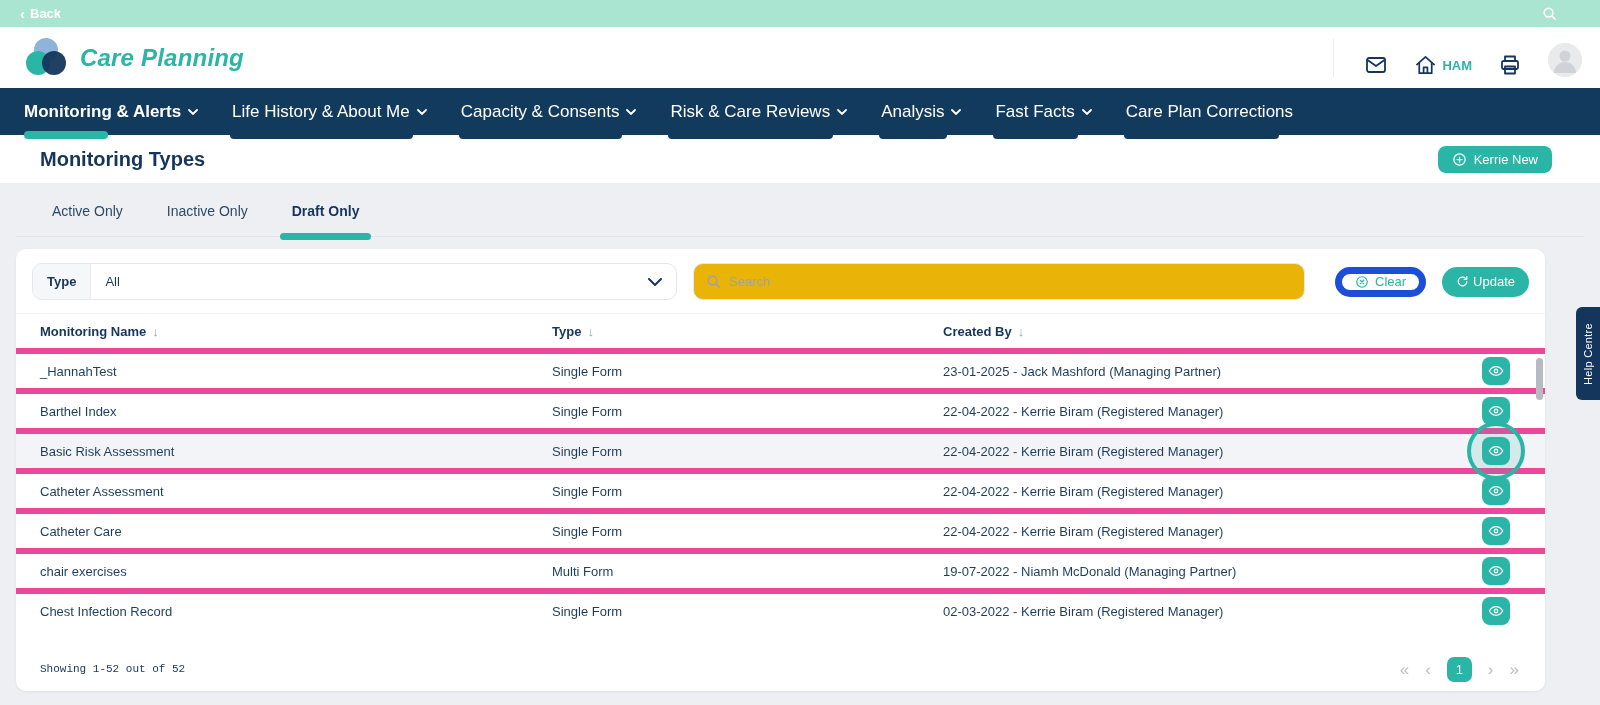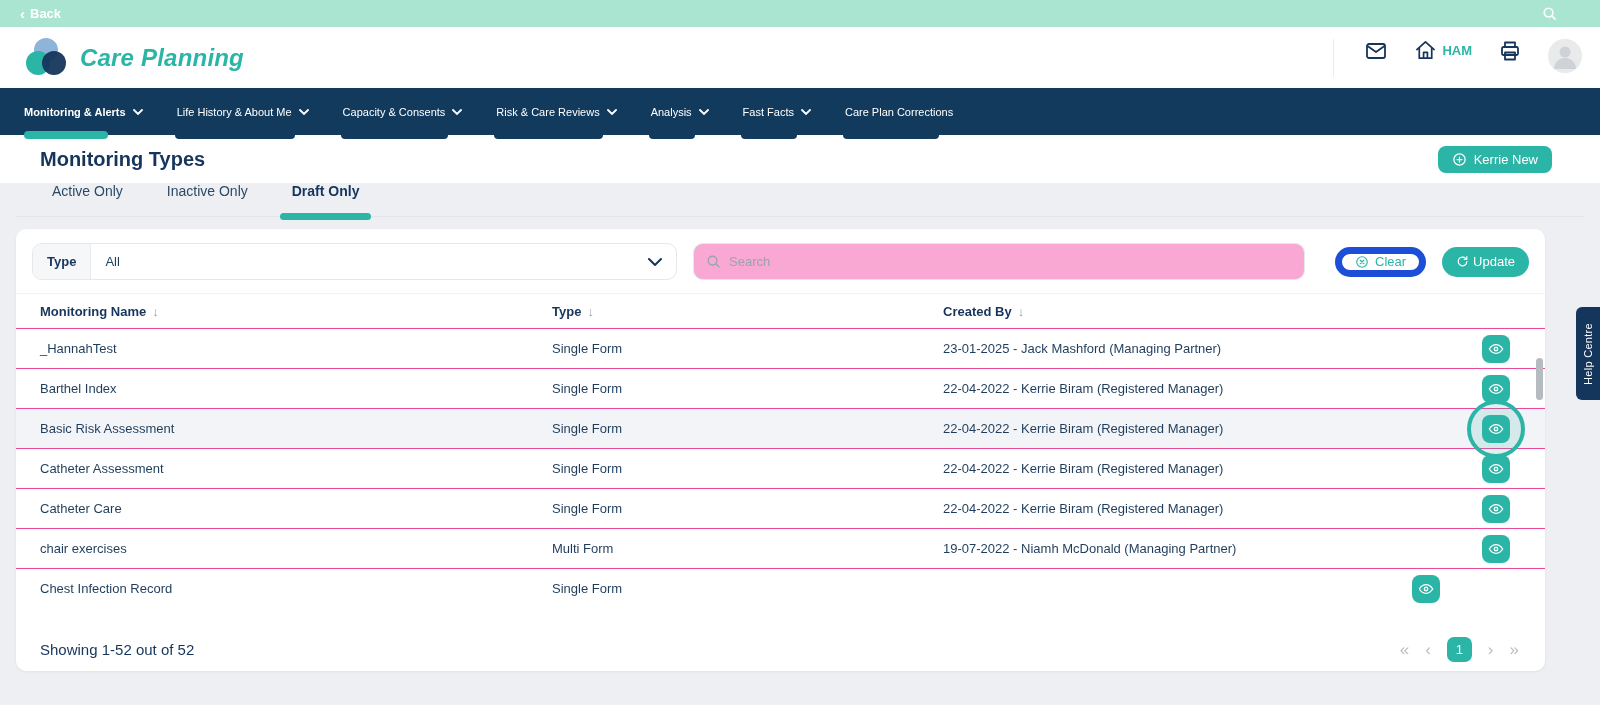--- a/index.html
+++ b/index.html
@@ -25,76 +25,76 @@
   .grid-icon { display:grid; grid-template-columns:repeat(3,4px); grid-template-rows:repeat(3,4px); gap:2px; }
   .grid-icon i { background:#fff; border-radius:1px; }
 
   
   .header {
     height:61px; background:#fff; display:flex; align-items:center;
     justify-content:space-between; padding:0 18px 0 24px;
   }
   .brand { display:flex; align-items:center; gap:12px;font-style:italic; }
   .brand-title { color:#2ab5a6; font-size:24px; font-weight:bold; letter-spacing:.2px; }
-  .header-right { display:flex; align-items:flex-start; gap:26px; }
+  .header-right { display:flex; align-items:flex-end; gap:26px; }
   .v-divider { width:1px; height:38px; background:#ececec; margin-right:4px; }
   .hicon { color:#16355c; display:flex; align-items:center; gap:5px; cursor:pointer; }
   .ham-label { color:#2ab5a6; font-size:13px; font-weight:bold; }
   .avatar { width:34px; height:34px; border-radius:50%; background:#e9eaec; overflow:hidden; }
 
   
   .navbar { background:#113a5d; height:47px; display:flex; align-items:stretch; padding:0 0 0 24px; position:relative; }
-  .nav-item { display:flex; align-items:center; gap:7px; color:#fff; font-size:11px; margin-right:34px; position:relative; cursor:pointer; white-space:nowrap; }
+  .nav-item { display:flex; align-items:center; gap:7px; color:#fff; font-size:17px; margin-right:34px; position:relative; cursor:pointer; white-space:nowrap; }
   .nav-item::after { content:""; position:absolute; left:-2px; right:14px; bottom:-4px; height:8px; background:#113a5d; border-radius:4px; }
   .nav-item.active { font-weight:bold; }
   .nav-item.active::after { background:#2ab5a6; left:0; right:auto; width:84px; }
   .nav-chev { width:10px; height:6px; }
 
   
   .titlebar { background:#fff; height:48px; display:flex; align-items:center; justify-content:space-between; padding:0 48px 0 40px; }
   .page-title { font-size:20px; font-weight:bold; color:#16355c; }
   .btn-create { background:#2ab5a6; color:#fff; border:none; border-radius:8px; height:27px; padding:0 14px; font-size:13px; display:flex; align-items:center; gap:7px; cursor:pointer; font-family:inherit; }
 
   
-  .tabs-wrap { background:#edeff3; }
+  .tabs-wrap { background:#edeff3; padding-top:20px; }
   .tabs { display:flex; gap:44px; padding:0 0 0 36px; border-bottom:1px solid #e2e5ea; margin:0 16px 0 16px; }
   .tab { font-size:14px; color:#2c4a66; padding-bottom:17px; position:relative; cursor:pointer; }
   .tab.active { color:#16355c; font-weight:bold; }
   .tab.active::after { content:""; position:absolute; left:-12px; right:-12px; bottom:-4px; height:7px; border-radius:4px; background:#2ab5a6; }
 
   
   .card { background:#fff; border-radius:10px; margin:12px 55px 0 16px; height:442px; box-shadow:0 1px 3px rgba(20,40,70,.06); position:relative; display:flex; flex-direction:column; }
 
   
   .filter-row { display:flex; align-items:center; padding:14px 16px 13px 16px; gap:16px; }
   .type-select { flex:0 0 645px; height:37px; border:1px solid #e4e7eb; border-radius:10px; display:flex; align-items:center; overflow:hidden; cursor:pointer; background:#fff; }
   .type-label { background:#f6f7f9; border-right:1px solid #e9ebee; height:100%; display:flex; align-items:center; padding:0 14px; font-size:13px; font-weight:bold; color:#16355c; }
   .type-value { padding:0 14px; font-size:13px; color:#1e3d5c; flex:1; }
   .sel-chev { margin-right:14px; }
-  .search-box { flex:1; height:37px; border:1px solid #e4e7eb; border-radius:10px; display:flex; align-items:center; padding:0 12px; gap:8px; background:#f9a8d4; }
+  .search-box { flex:1; height:37px; border:1px solid #e4e7eb; border-radius:10px; display:flex; align-items:center; padding:0 12px; gap:8px; background:#eab308; }
   .search-box input { border:none; outline:none; flex:1; font-size:13px; color:#1e3d5c; font-family:inherit; background:transparent; }
   .search-box input::placeholder { color:#9aa3ad; }
   .btn-clear { height:30px; border:7px solid #1d4ed8; background:#fff; color:#2ab5a6; border-radius:16px; padding:0 13px; font-size:13px; display:flex; align-items:center; gap:6px; cursor:pointer; font-family:inherit; margin-left:14px; }
   .btn-update { height:30px; border:none; background:#2ab5a6; color:#fff; border-radius:16px; padding:0 14px; font-size:13px; display:flex; align-items:center; gap:4px; cursor:pointer; font-family:inherit; }
 
   
   .tbl { flex:1; display:flex; flex-direction:column; border-top:1px solid #f2f3f6; }
   .tr { display:grid; grid-template-columns:512px 391px 1fr 70px; align-items:center; padding-left:24px; position:relative; }
   .thead { height:34px; font-size:13px; font-weight:bold; color:#16355c; }
   .th { display:flex; align-items:center; gap:6px; }
   .sort-arrow { color:#97a0ac; font-weight:normal; font-size:13px; }
-  .row { height:40px; font-size:13px; color:#1e3d5c; border-top:1px solid #ec4899; background:#fff; }
+  .row { height:40px; font-size:13px; color:#1e3d5c; border-top:6px solid #ec4899; background:#fff; }
   .row.highlight { background:#f3f4f7; }
   .cell-eye { display:flex; justify-content:flex-end; padding-right:35px; position:relative; }
   .eye-btn { width:28px; height:28px; border-radius:8px; background:#2ab5a6; border:none; display:flex; align-items:center; justify-content:center; cursor:pointer; position:relative; z-index:3; }
   .focus-ring { position:absolute; width:58px; height:58px; border:4px solid #2ab5a6; border-radius:50%; background:rgba(42,181,166,.16); right:20px; top:50%; transform:translateY(-50%); z-index:2; pointer-events:none; }
 
   
   .card-footer { height:44px; display:flex; align-items:center; justify-content:space-between; padding:0 26px 0 24px; }
-  .showing { font-size:15px; color:#16355c; }
+  .showing { font-size:11px; color:#16355c;font-family:Liberation Mono, monospace; }
   .pager { display:flex; align-items:center; gap:16px; }
   .pg-nav { color:#b9bec6; font-size:17px; cursor:pointer; line-height:1; }
   .pg-current { background:#2ab5a6; color:#fff; width:25px; height:25px; border-radius:7px; display:flex; align-items:center; justify-content:center; font-size:13px; cursor:pointer; }
 
   
   .scroll-thumb { position:absolute; right:57px; top:358px; width:7px; height:42px; background:#b6bac1; border-radius:4px; z-index:5; cursor:grab; }
   .help-tab {
     position:absolute; right:0; top:307px; width:24px; height:93px; background:#14355c;
     border-radius:6px 0 0 6px; display:flex; align-items:center; justify-content:center; cursor:pointer; z-index:6;
   }
@@ -373,20 +373,21 @@
                 <path d="M2 12s4-6.5 10-6.5S22 12 22 12s-4 6.5-10 6.5S2 12 2 12z"></path>
                 <circle cx="12" cy="12" r="2.6"></circle>
               </svg>
             </button>
         </span>
       </div>
 
       <div class="tr row">
         <span>Chest Infection Record</span>
         <span>Single Form</span>
+        <span>02-03-2022 - Kerrie Biram (Registered Manager)</span>
         <span class="cell-eye">
           <button class="eye-btn">
               <svg width="16" height="16" viewBox="0 0 24 24" fill="none" stroke="#fff" stroke-width="2">
                 <path d="M2 12s4-6.5 10-6.5S22 12 22 12s-4 6.5-10 6.5S2 12 2 12s"></path>
                 <circle cx="12" cy="12" r="2.6"></circle>
               </svg>
             </button>
         </span>
       </div>
     </div>

